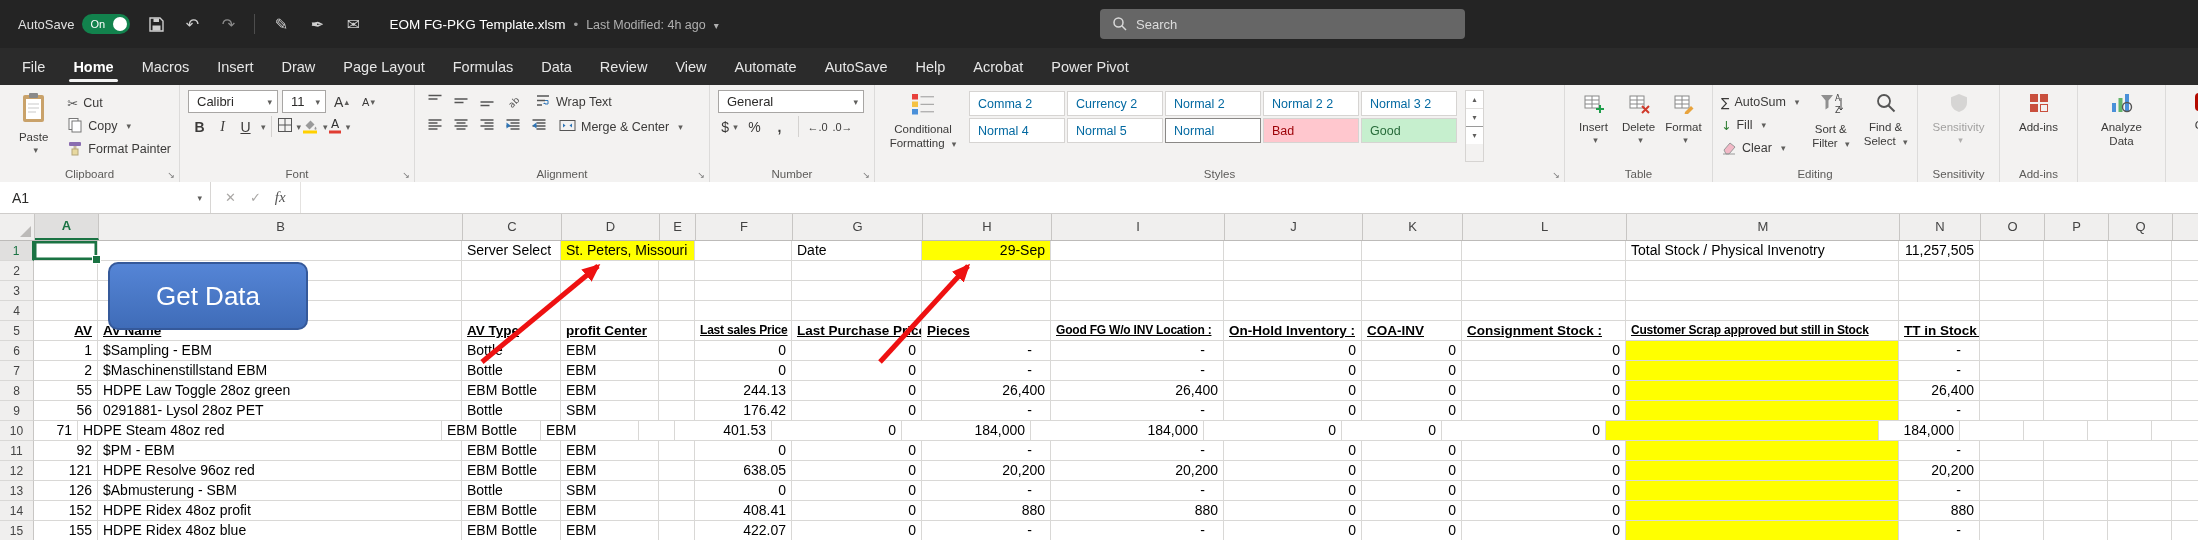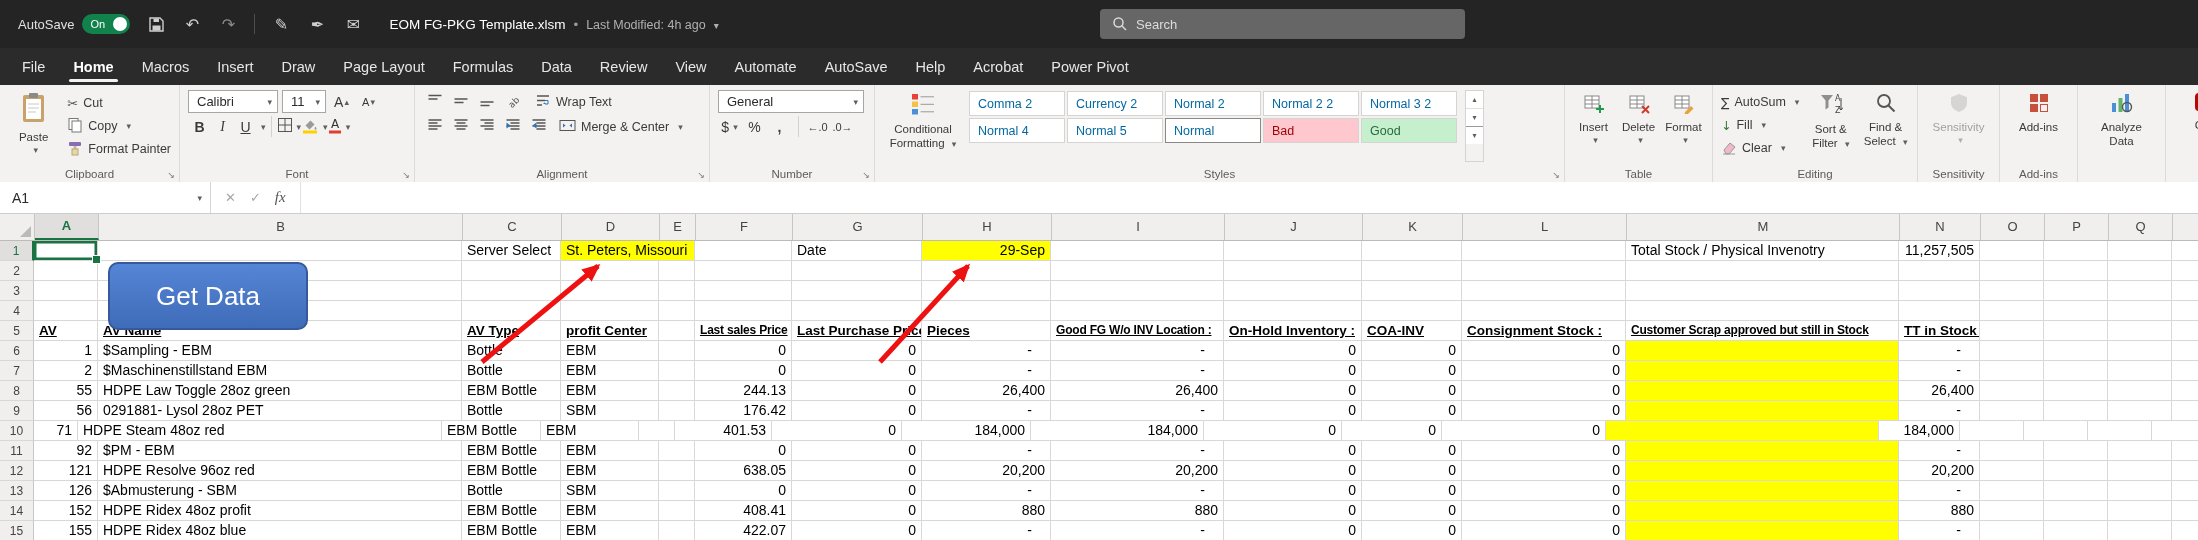--- a/index.html
+++ b/index.html
@@ -661,21 +661,21 @@
         <div class="cell" style="width: 164px;"></div>
         <div class="cell" style="width: 273px;"></div>
         <div class="cell" style="width: 81px;"></div>
         <div class="cell" style="width: 64px;"></div>
         <div class="cell" style="width: 64px;"></div>
         <div class="cell" style="width: 64px;"></div>
         <div class="cell" style="width: 64px;"></div>
       </div>
       <div class="srow">
         <div class="rowhead">5</div>
-        <div class="cell hdr" style="width: 64px;">AV</div>
+        <div class="cell hdr" style="width: 64px; text-align: right;">AV</div>
         <div class="cell hdr" style="width: 364px;">AV Name</div>
         <div class="cell hdr" style="width: 99px;">AV Type</div>
         <div class="cell hdr" style="width: 98px;">profit Center</div>
         <div class="cell" style="width: 36px;"></div>
         <div class="cell hdr fit" style="width: 97px;">Last sales Price</div>
         <div class="cell hdr" style="width: 130px;">Last Purchase Price</div>
         <div class="cell hdr" style="width: 129px;">Pieces</div>
         <div class="cell hdr fit" style="width: 173px;">Good FG W/o INV Location :</div>
         <div class="cell hdr" style="width: 138px;">On-Hold Inventory :</div>
         <div class="cell hdr" style="width: 100px;">COA-INV</div>

